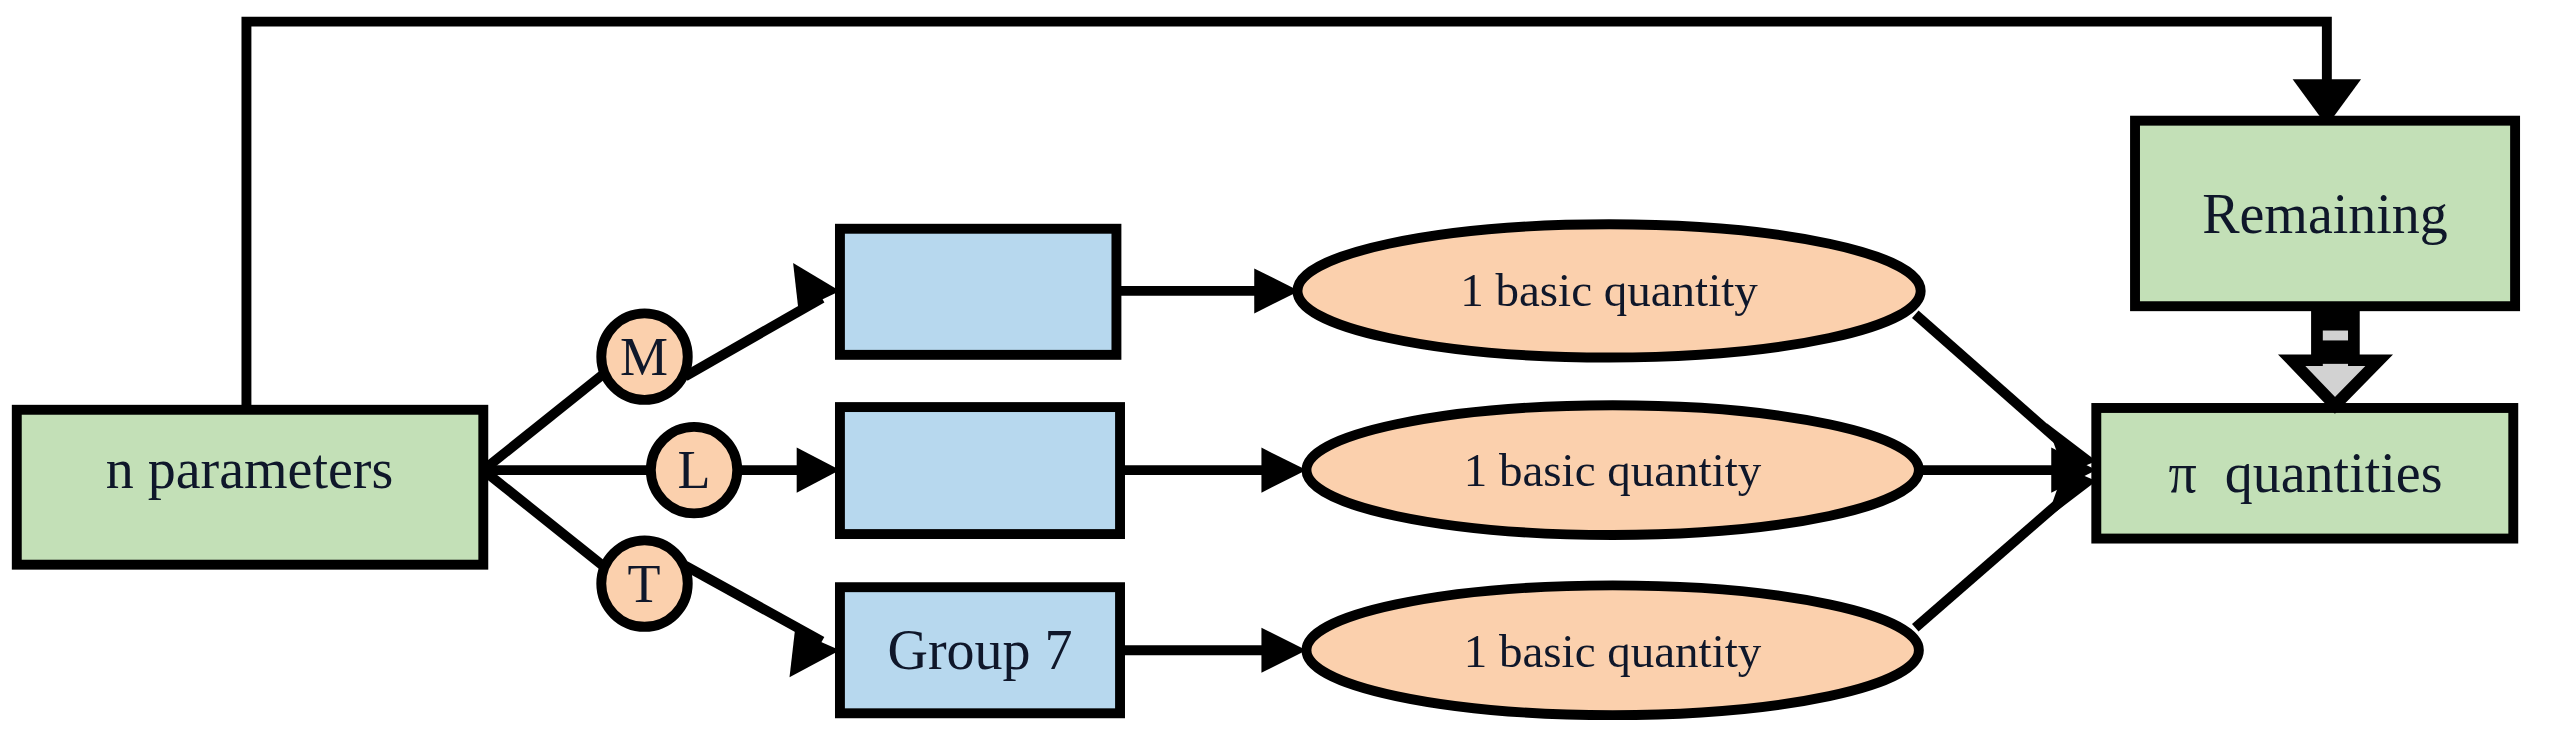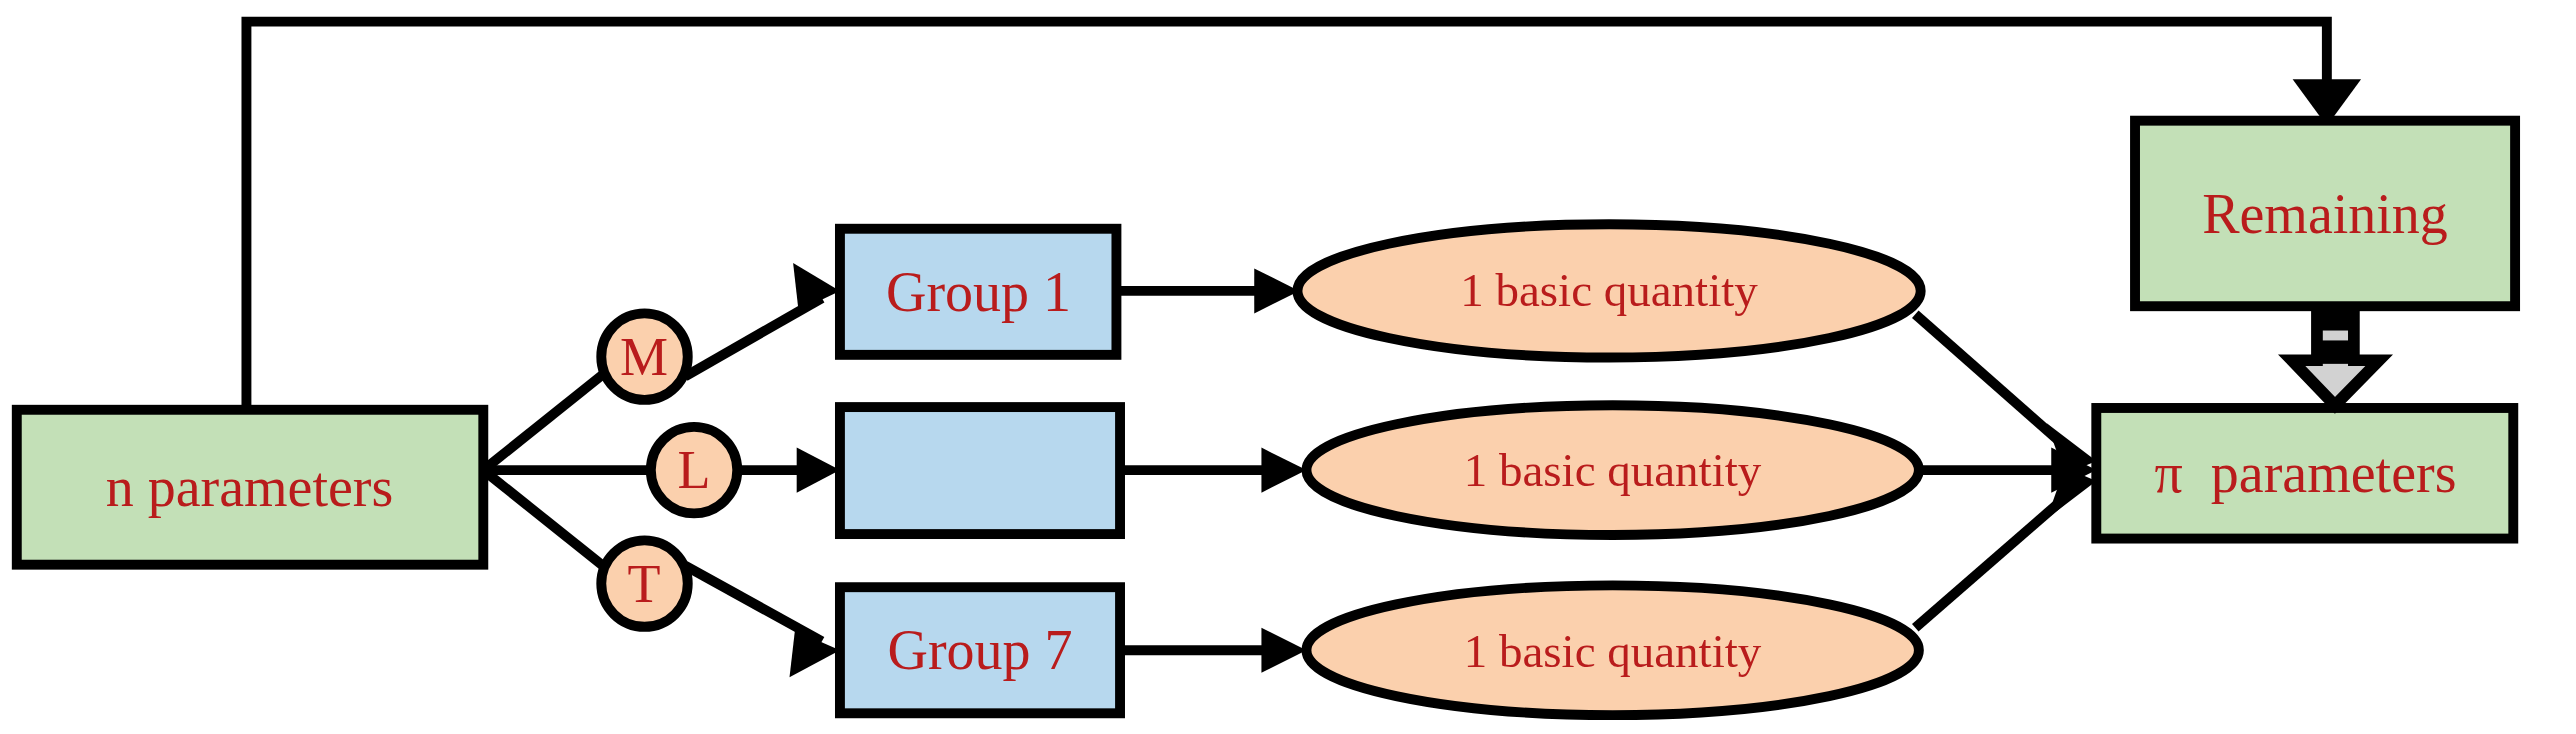--- a/index.html
+++ b/index.html
@@ -23,21 +23,21 @@
     top: 0;
     width: 2576px;
     height: 734px;
   }
   .node-label {
     position: absolute;
     display: flex;
     align-items: center;
     justify-content: center;
     text-align: center;
-    color: #b91c1c;
+    color: #0f172a;
     pointer-events: none;
     white-space: pre;
     line-height: 1.12;
   }
   .lbl-box       { font-size: 56px; }
   .lbl-circle    { font-size: 54px; }
   .lbl-ellipse   { font-size: 47px; }
   .lbl-remaining { font-size: 56px; flex-direction: column; }
   .lbl-pi        { font-size: 56px; }
 </style>
@@ -107,39 +107,38 @@
       <rect x="2327" y="453" width="463" height="145" fill="#c3e0b7"></rect>
     </g>
 
     <g>
       <polygon points="2572,345 2613,345 2613,400 2641,400 2592,450 2544,400 2572,400" fill="#d2d2d2" stroke="#000000" stroke-width="13" stroke-linejoin="miter"></polygon>
       <rect x="2569" y="343" width="47" height="24" fill="#000000" stroke="none"></rect>
       <rect x="2569" y="378" width="47" height="26" fill="#000000" stroke="none"></rect>
     </g>
   </svg>
 
-  <div class="node-label lbl-box" style="left:16px; top:410px; width:467px; height:155px;">n parameters</div>
+  <div class="node-label lbl-box" style="left:16px; top:392px; width:467px; height:155px;">n parameters</div>
 
   <div class="node-label lbl-circle" style="left:601px; top:314px; width:86px; height:86px;">M</div>
 
   <div class="node-label lbl-circle" style="left:651px; top:427px; width:86px; height:86px;">L</div>
 
   <div class="node-label lbl-circle" style="left:601px; top:541px; width:86px; height:86px;">T</div>
 
-  <div class="node-label lbl-box" style="left:840px; top:229px; width:277px; height:126px;">Group 1</div>
 
 
   <div class="node-label lbl-box" style="left:840px; top:587px; width:280px; height:126px;">Group 7</div>
 
   <div class="node-label lbl-ellipse" style="left:1297px; top:224px; width:624px; height:133px;">1 basic quantity</div>
 
   <div class="node-label lbl-ellipse" style="left:1306px; top:405px; width:613px; height:130px;">1 basic quantity</div>
 
   <div class="node-label lbl-ellipse" style="left:1306px; top:586px; width:613px; height:130px;">1 basic quantity</div>
 
   <div class="node-label lbl-remaining" style="left:2135px; top:121px; width:380px; height:186px;">
     <span>Remaining</span>
   </div>
 
-  <div class="node-label lbl-pi" style="left:2097px; top:408px; width:417px; height:131px;">π  parameters</div>
+  <div class="node-label lbl-pi" style="left:2097px; top:408px; width:417px; height:131px;">π  quantities</div>
 
 </div>
 
 
 </body></html>

